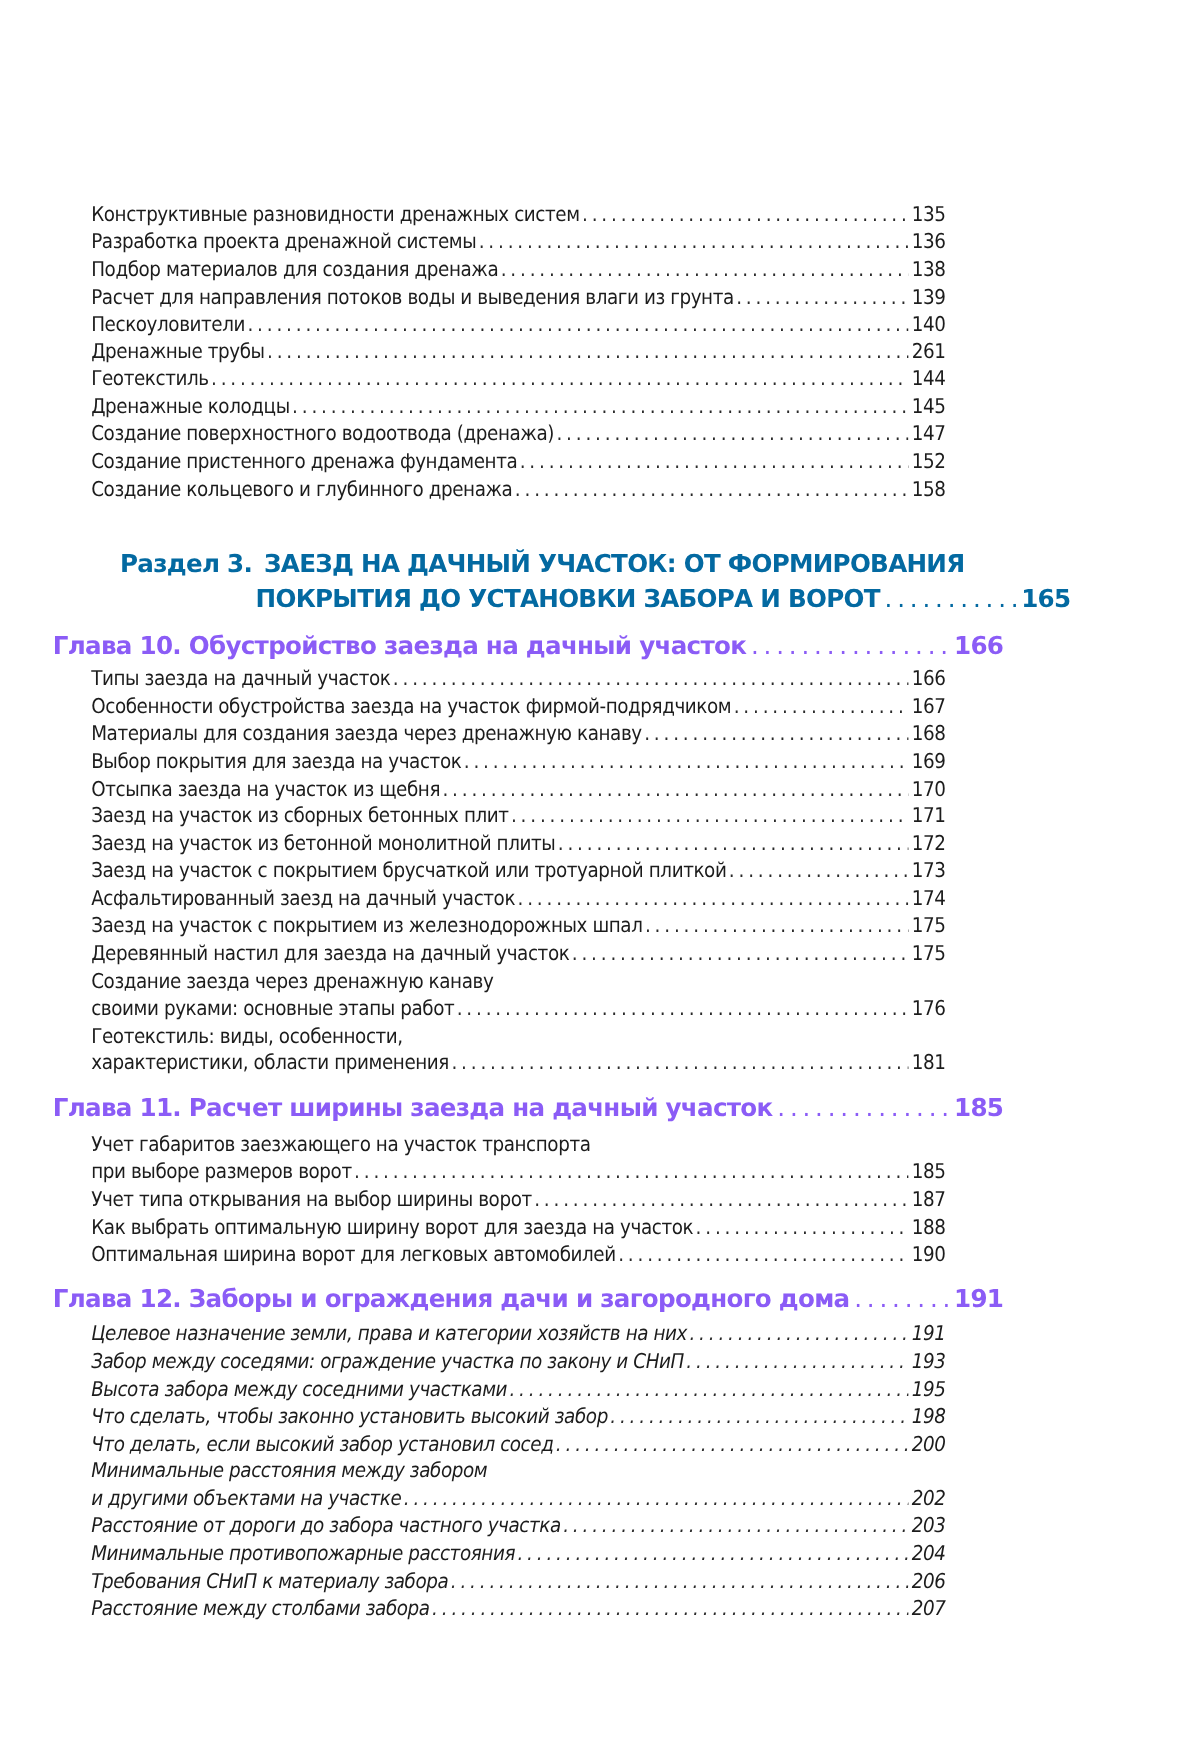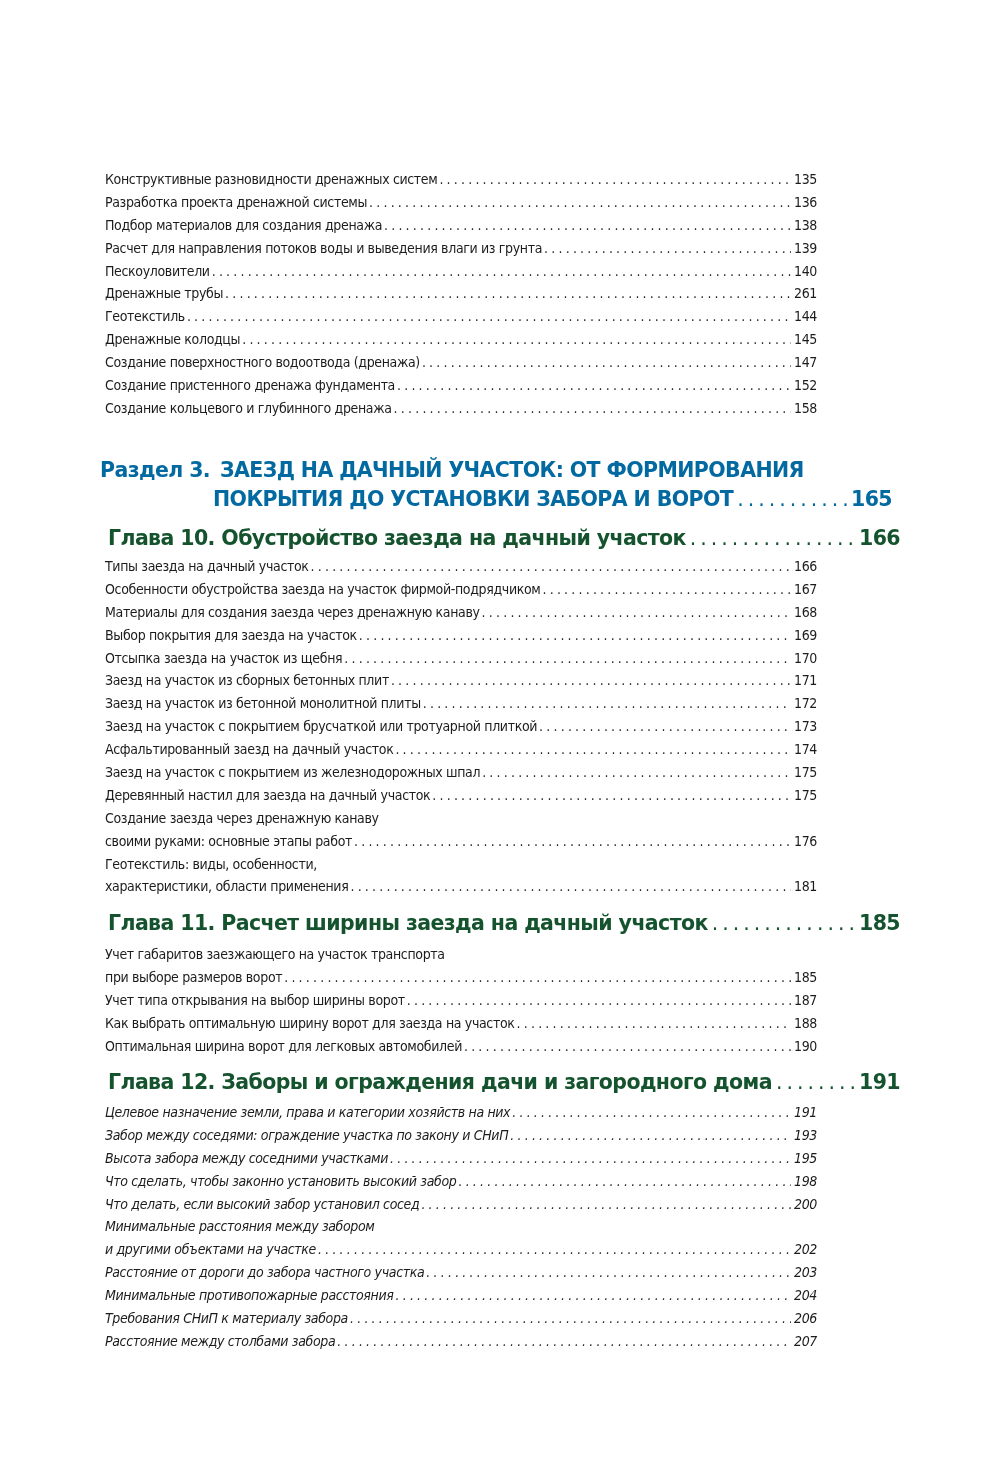--- a/index.html
+++ b/index.html
@@ -22,23 +22,23 @@
       width: 1000px;
       height: 1462px;
     }
     .block {
       position: absolute;
       left: 0;
       width: 1000px;
     }
     .entry {
       position: relative;
-      margin-left: 105px;
+      margin-left: 76px;
       width: 712px;
-      font-size: 14px;
+      font-size: 17px;
       line-height: 22.9px;
       height: 22.9px;
       display: flex;
       align-items: baseline;
       white-space: nowrap;
       letter-spacing: -0.35px;
       font-stretch: condensed;
     }
     .entry.multi {
       height: auto;
@@ -65,30 +65,30 @@
     }
     .entry .dots::before {
       content: "....................................................................................................................................................................................................";
     }
     .entry .page-num {
       flex: 0 0 auto;
       text-align: right;
     }
     .heading {
       position: relative;
-      margin-left: 108px;
+      margin-left: 44px;
       width: 792px;
       font-weight: bold;
       font-size: 20.5px;
       line-height: 29px;
       display: flex;
       align-items: baseline;
       white-space: nowrap;
       letter-spacing: -0.6px;
-      color: #14532d;
+      color: #8b5cf6;
     }
     .heading .dots {
       flex: 1 1 auto;
       overflow: hidden;
       margin: 0 3px 0 4px;
       letter-spacing: 4px;
       font-weight: normal;
     }
     .heading .dots::before {
       content: "....................................................................................................................................................";

